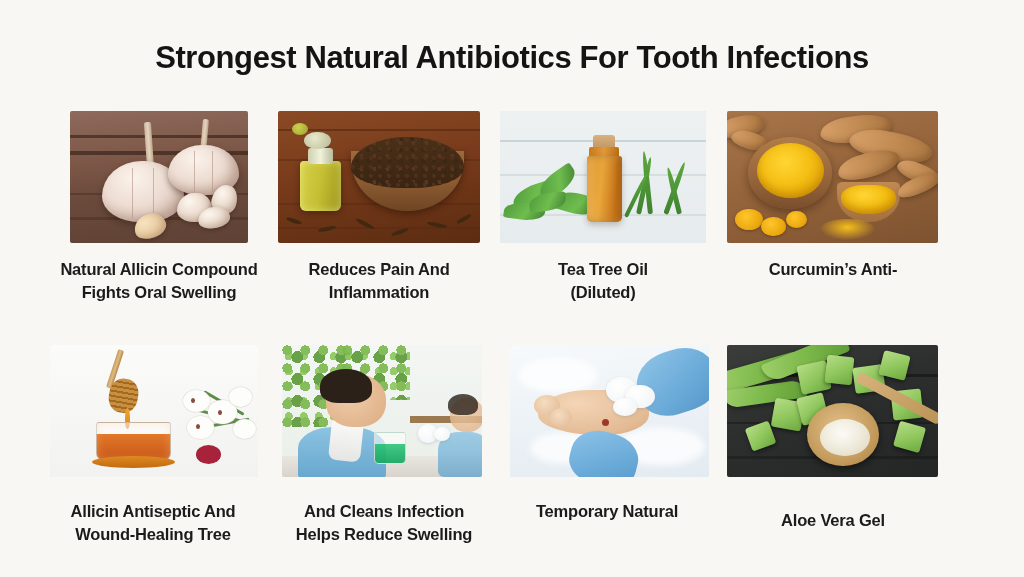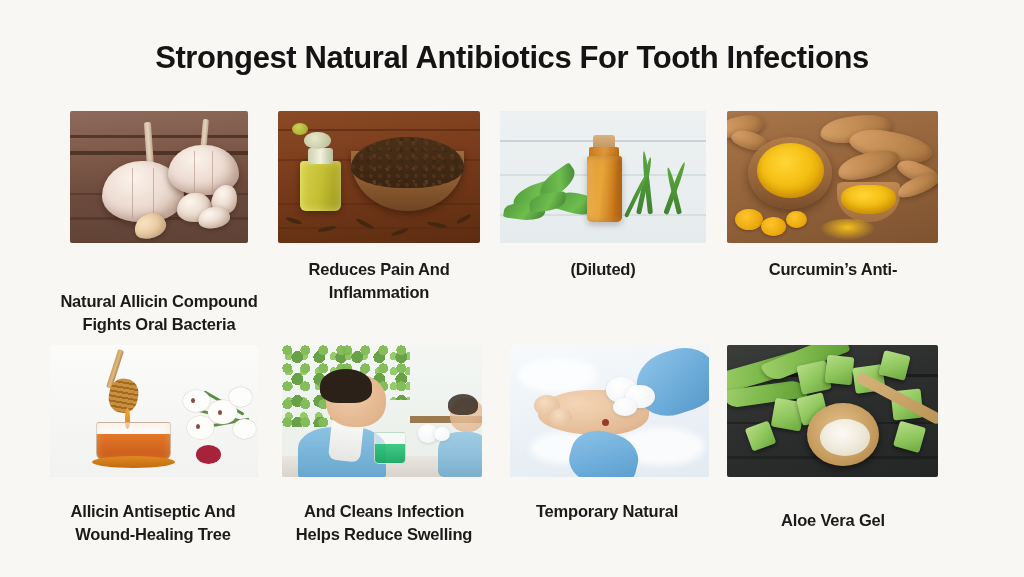--- a/index.html
+++ b/index.html
@@ -270,23 +270,23 @@
           <div class="stem" style="left:43%; top:8%; width:7px; height:34%; transform:rotate(-4deg);"></div>
           <div class="stem" style="left:73%; top:6%; width:6px; height:26%; transform:rotate(5deg);"></div>
           <div class="bulb" style="left:18%; top:38%; width:46%; height:46%;"></div>
           <div class="bulb" style="left:55%; top:26%; width:40%; height:38%;"></div>
           <div class="clove" style="left:60%; top:62%; width:20%; height:22%;"></div>
           <div class="clove" style="left:80%; top:56%; width:14%; height:22%; transform:rotate(14deg);"></div>
           <div class="clove" style="left:72%; top:73%; width:18%; height:16%; transform:rotate(-10deg);"></div>
           <div class="clove" style="left:36%; top:78%; width:18%; height:18%; background:radial-gradient(ellipse at 35% 30%,#f7e2c0,#e8c99c 60%,#d4ae7c); transform:rotate(-18deg);"></div>
         </div>
       </div>
-      <div class="caption" style="left:16px; top:258px; width:286px;margin-top:32px;">
+      <div class="caption" style="left:16px; top:258px; width:286px;">
         <div>Natural Allicin Compound</div>
-        <div>Fights Oral Bacteria</div>
+        <div>Fights Oral Swelling</div>
       </div>
     </div>
 
     <div class="cell">
       <div class="thumb" style="left:278px; top:111px; width:202px; height:132px;">
         <div class="scene bg-clove">
           <div class="wood-grain" style="top:14%;"></div>
           <div class="wood-grain" style="top:36%; opacity:.6;"></div>
           <div class="wood-grain" style="top:70%; opacity:.5;"></div>
           <div class="wood-grain" style="top:88%; opacity:.4;"></div>
@@ -325,20 +325,21 @@
           <div class="blade" style="left:72%; top:30%; width:5px; height:48%; transform:rotate(-6deg);"></div>
           <div class="blade" style="left:79%; top:36%; width:5px; height:42%; transform:rotate(20deg);"></div>
           <div class="blade" style="left:86%; top:42%; width:5px; height:36%; transform:rotate(-14deg);"></div>
           <div class="blade" style="left:60%; top:44%; width:4px; height:36%; transform:rotate(26deg);"></div>
           <div class="cork" style="left:45%; top:18%; width:11%; height:11%;"></div>
           <div class="bottle-neck" style="left:43%; top:27%; width:15%; height:9%;"></div>
           <div class="amber-bottle" style="left:42%; top:34%; width:17%; height:50%;"></div>
         </div>
       </div>
       <div class="caption" style="left:490px; top:258px; width:226px;">
+        <div>Tea Tree Oil</div>
         <div>(Diluted)</div>
       </div>
     </div>
 
     <div class="cell">
       <div class="thumb" style="left:727px; top:111px; width:211px; height:132px;">
         <div class="scene bg-turm">
           <div class="root" style="left:-4%; top:4%; width:22%; height:16%; transform:rotate(-12deg);"></div>
           <div class="root" style="left:2%; top:16%; width:18%; height:13%; transform:rotate(14deg);"></div>
           <div class="root" style="left:44%; top:4%; width:34%; height:20%; transform:rotate(-8deg);"></div>

